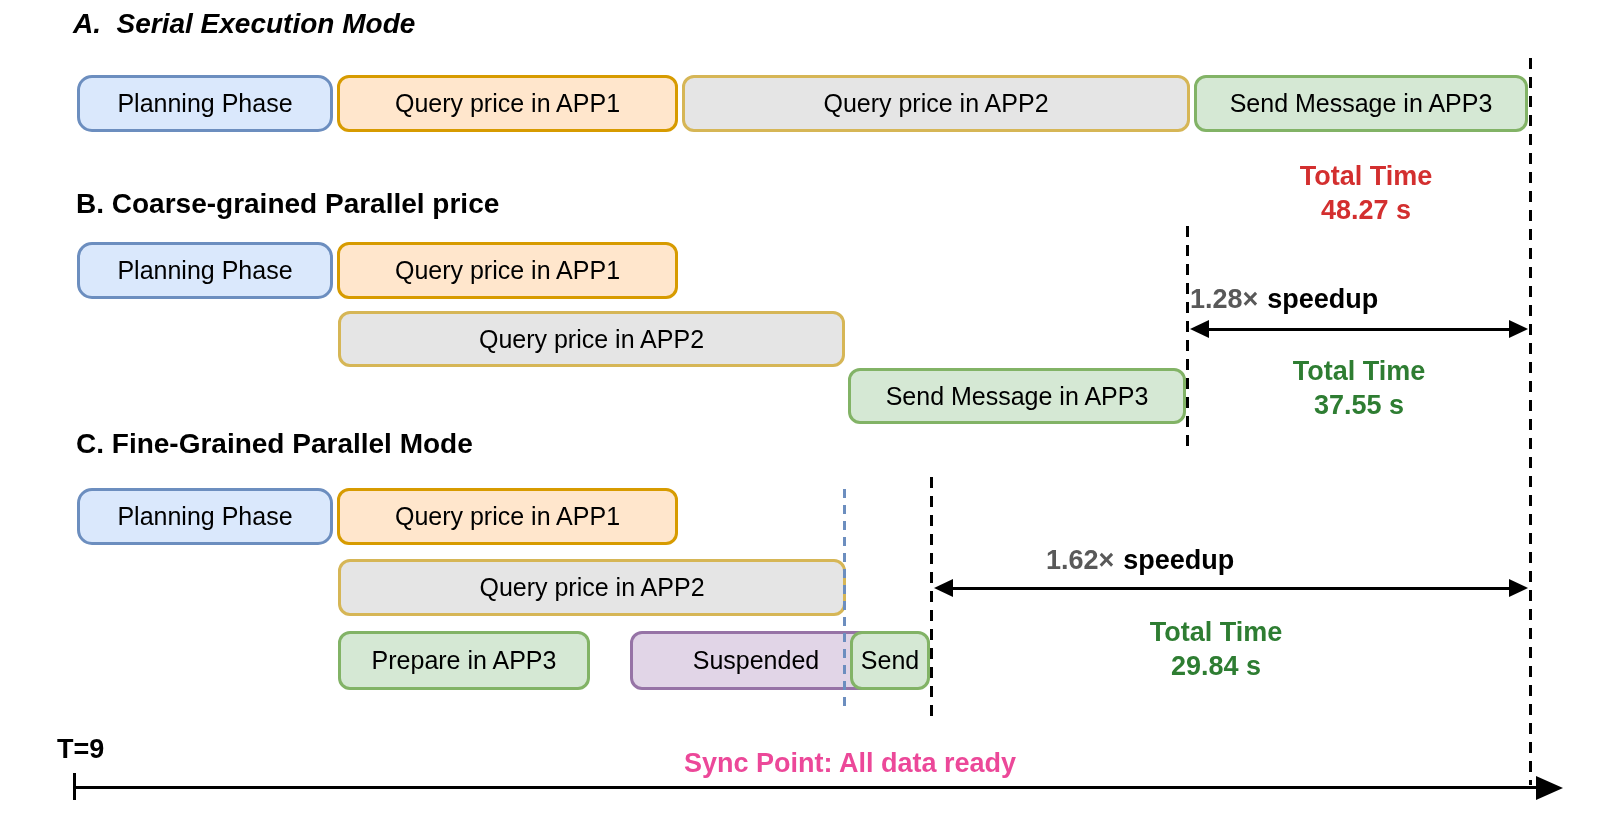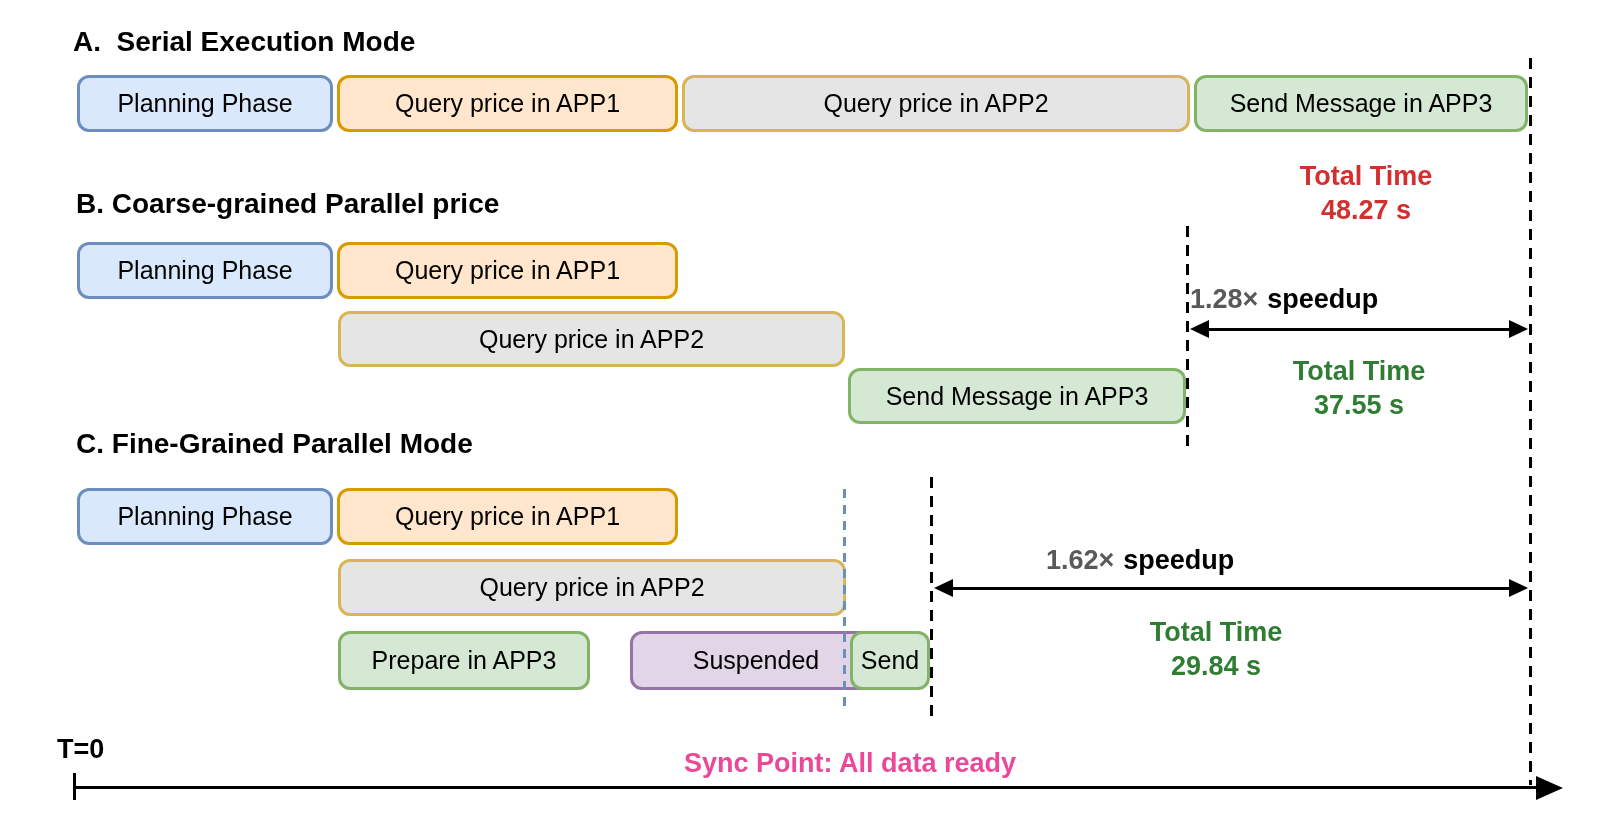--- a/index.html
+++ b/index.html
@@ -8,21 +8,21 @@
     font-family:"Liberation Sans", sans-serif; color:#000; overflow:hidden;
   }
   .title {
     position:absolute; font-weight:bold; font-size:28px; white-space:pre; color:#000;
   }
   .bar {
     position:absolute; box-sizing:border-box; border:3px solid; border-radius:12px;
     display:flex; align-items:center; justify-content:center;
     font-size:25px; color:#000; white-space:nowrap;
   }
-  .blue   { background:#DAE8FC; border-color:#6C8EBF; }
+  .blue   { background:#DAE8FC; border-color:#6C8EBF;border-radius:15px; }
   .orange { background:#FFE6CC; border-color:#D79B00; }
   .yellow { background:#e5e5e5; border-color:#D6B656; }
   .green  { background:#D5E8D4; border-color:#82B366; }
   .purple { background:#E1D5E7; border-color:#9673A6; }
   .stack { position:absolute; text-align:center; font-weight:bold; font-size:27px;margin-top:18px; }
   .stack div { line-height:34px; }
   .red-text   { color:#D32F2F; }
   .green-text { color:#2E7D32; }
   .blue-text  { color:#ec4899; }
   .speedup { position:absolute; text-align:left; font-weight:bold; font-size:27px; color:#000; }
@@ -41,21 +41,21 @@
   .tri-right { border-top:9px solid transparent; border-bottom:9px solid transparent; border-left:19px solid #000; }
   .tri-axis  { border-top:12px solid transparent; border-bottom:12px solid transparent; border-left:27px solid #000; }
   .tick { position:absolute; width:3px; background:#000; }
   .origin-label { position:absolute; font-weight:bold; font-size:27px; color:#000; }
 </style>
 </head>
 <body>
 
 <div id="canvas">
 
-  <div class="title" style="left:73px; top:26px;">A.  Serial Execution Mode</div>
+  <div class="title" style="left:73px; top:8px;font-style:italic;">A.  Serial Execution Mode</div>
 
   <div class="bar blue" style="left:77px;  top:75px; width:256px; height:57px;">Planning Phase</div>
   <div class="bar orange" style="left:337px; top:75px; width:341px; height:57px;">Query price in APP1</div>
   <div class="bar yellow" style="left:682px; top:75px; width:508px; height:57px;">Query price in APP2</div>
   <div class="bar green" style="left:1194px; top:75px; width:334px; height:57px;">Send Message in APP3</div>
 
   <div class="stack red-text" style="left:1206px; top:141px; width:320px;">
     <div>Total Time</div>
     <div>48.27 s</div>
   </div>
@@ -108,21 +108,21 @@
 
   <div class="stack green-text" style="left:1046px; top:597px; width:340px;">
     <div>Total Time</div>
     <div>29.84 s</div>
   </div>
 
   <div class="stack blue-text" style="left:620px; top:728px; width:460px;">
     <div>Sync Point: All data ready</div>
   </div>
 
-  <div class="origin-label" style="left:57px; top:734px;">T=0</div>
+  <div class="origin-label" style="left:57px; top:734px;">T=9</div>
 
   <div class="vdash-black" style="left:1529px; top:58px; height:727px;"></div>
 
   <div>
     <div class="tick" style="left:73px; top:773px; height:27px;"></div>
     <div class="hline" style="left:74px; top:786px; width:1468px;"></div>
     <div class="tri tri-axis" style="left:1536px; top:776px;"></div>
   </div>
 
 </div>

